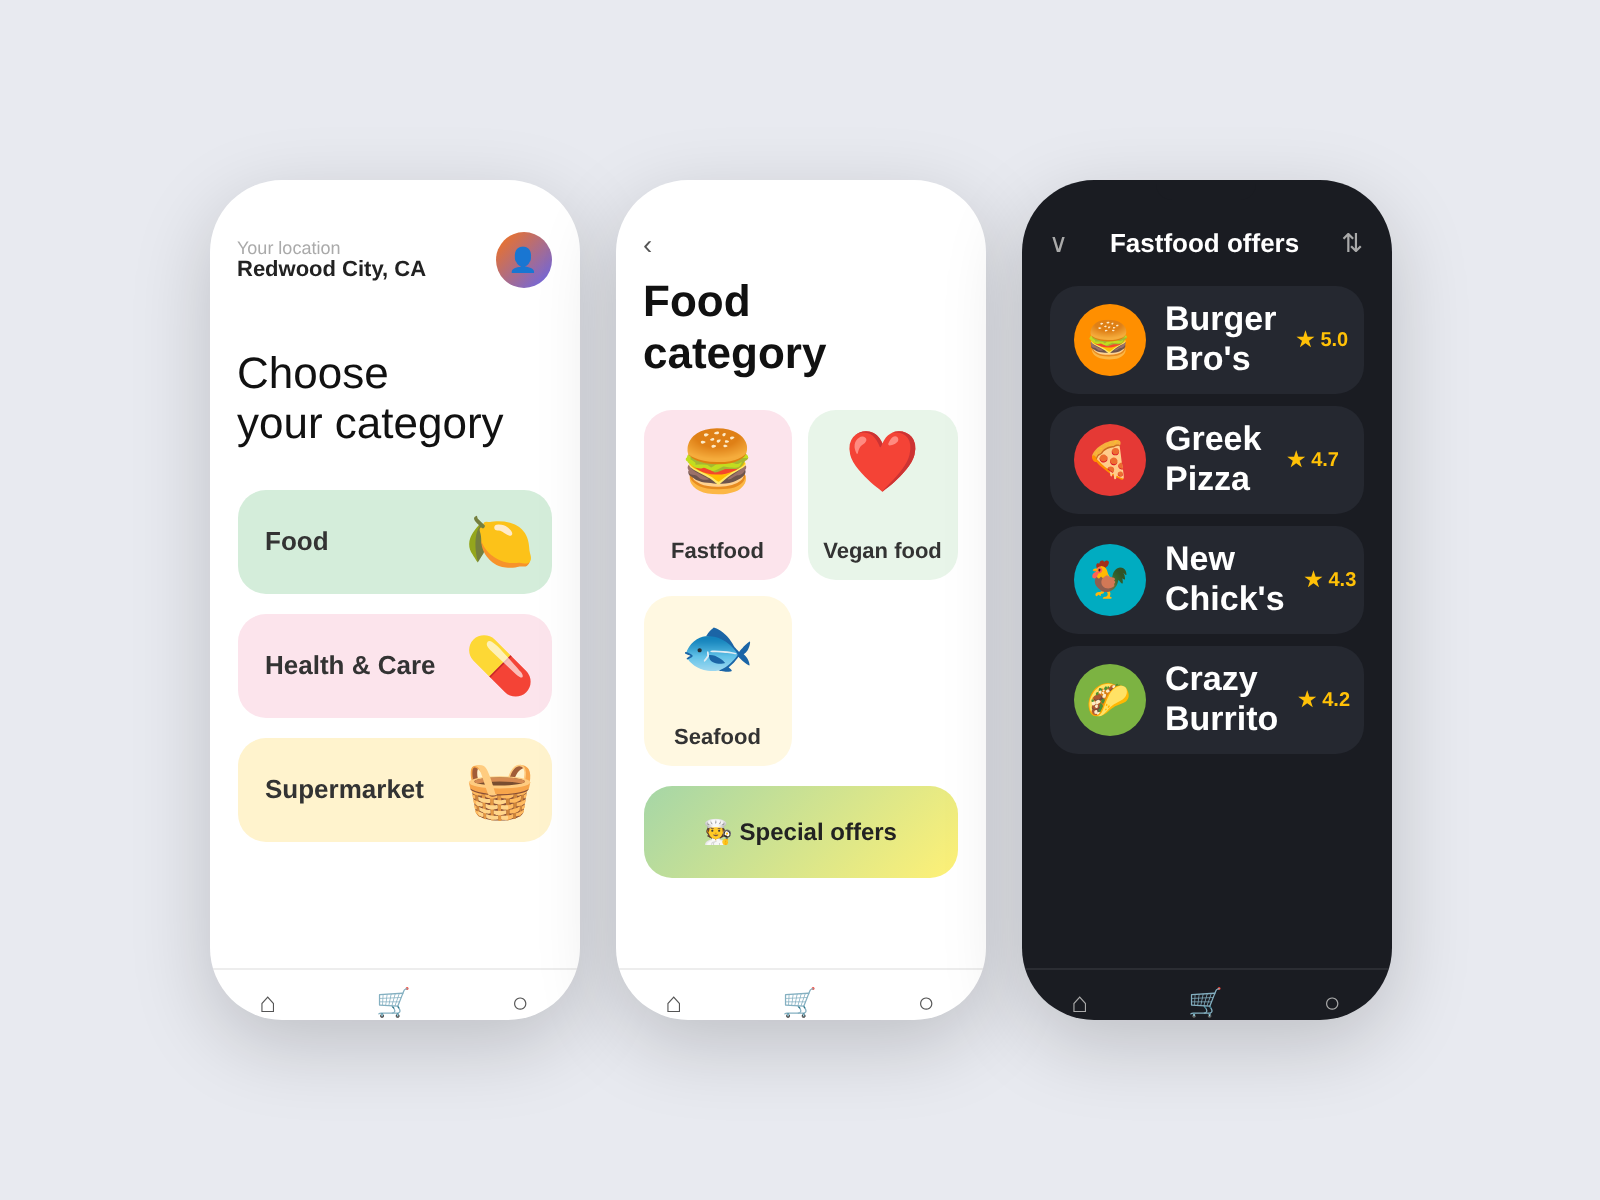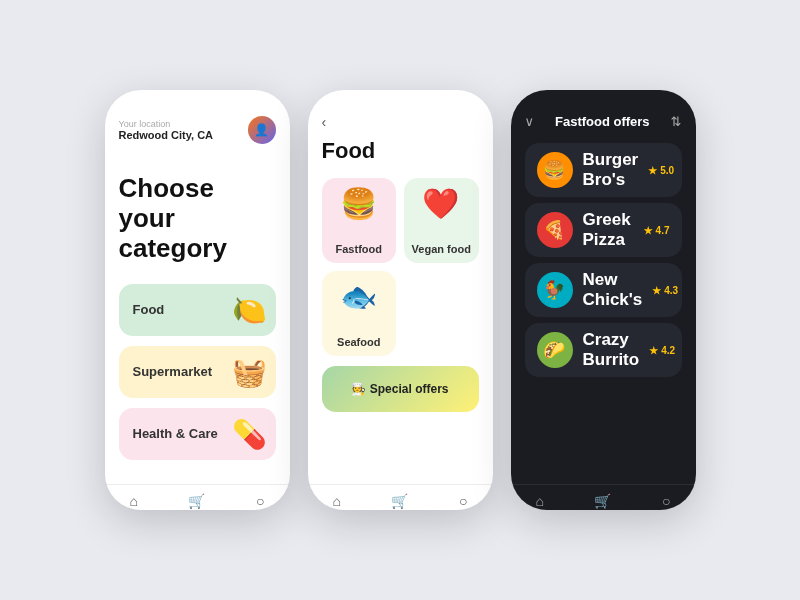--- a/index.html
+++ b/index.html
@@ -87,22 +87,22 @@
       height: 28px;
       border-radius: 50%;
       background: linear-gradient(135deg, #f97316, #6366f1);
       display: flex;
       align-items: center;
       justify-content: center;
       font-size: 12px;
       color: #fff;
     }
     .choose-title {
-      font-size: 26px;
-      font-weight: 700;
+      font-size: 22px;
+      font-weight: 400;
       color: #111;
       line-height: 1.15;
       margin-bottom: 20px;
     }
     .category-card {
       border-radius: 14px;
       height: 52px;
       margin-bottom: 10px;
       display: flex;
       align-items: center;
@@ -273,45 +273,46 @@
 
     <div class="choose-title">
       <span>Choose</span><br>
       <span>your category</span>
     </div>
 
     <div class="category-card food">
       <span>Food</span>
       <span class="category-emoji">🍋</span>
     </div>
+    <div class="category-card health">
+      <span>Health &amp; Care</span>
+      <span class="category-emoji">💊</span>
+    </div>
     <div class="category-card supermarket">
       <span>Supermarket</span>
       <span class="category-emoji">🧺</span>
-    </div>
-    <div class="category-card health">
-      <span>Health &amp; Care</span>
-      <span class="category-emoji">💊</span>
     </div>
   </div>
 
   <div class="bottom-nav">
     <span class="nav-icon">⌂</span>
     <span class="nav-icon">🛒</span>
     <span class="nav-icon">○</span>
   </div>
 </div>
 
 <div class="phone phone-white">
   <div style="height:14px; display:flex; justify-content:center;">
     <div style="width:50px;height:10px;background:#fff;border-radius:0 0 8px 8px;"></div>
   </div>
   <div class="phone2-content">
     <div class="back-arrow">‹</div>
     <div class="food-category-title">
       <span>Food</span><br>
+      <span>category</span>
     </div>
 
     <div class="subcategory-grid">
       <div class="sub-card fastfood">
         <span class="sub-card-emoji">🍔</span>
         <span class="sub-card-label">Fastfood</span>
       </div>
       <div class="sub-card vegan">
         <span class="sub-card-emoji">❤️</span>
         <span class="sub-card-label">Vegan food</span>

